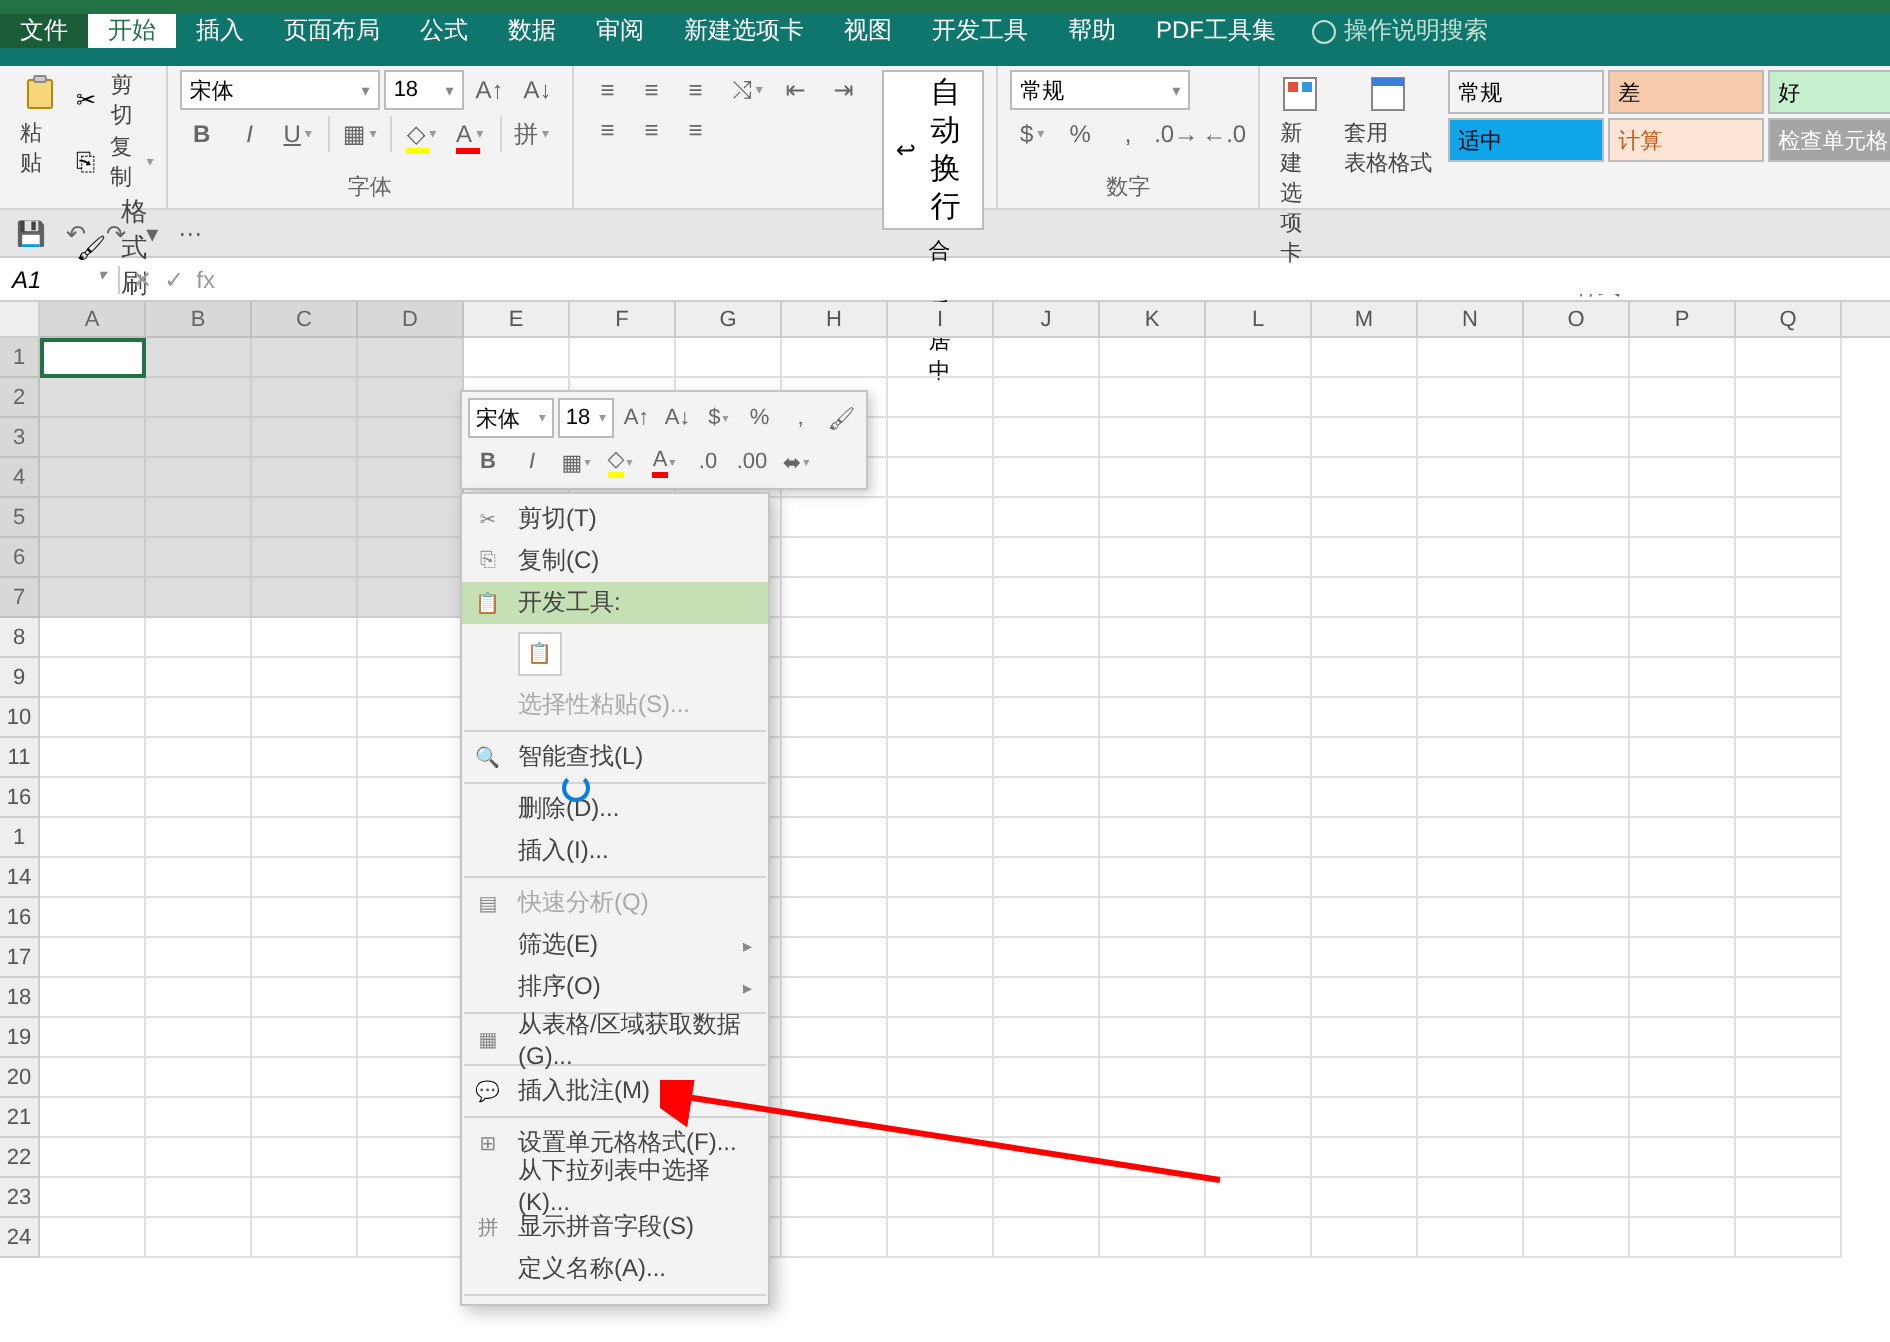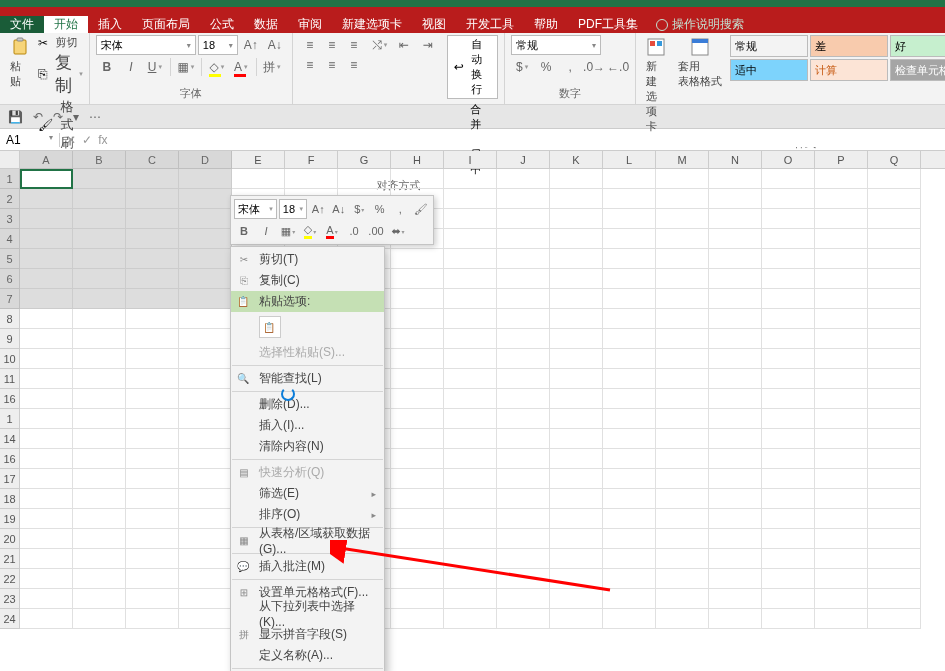--- a/index.html
+++ b/index.html
@@ -1,20 +1,20 @@
 <!DOCTYPE html>
 <html><head>
 <meta charset="utf-8">
 <style>
 * { box-sizing: border-box; margin: 0; padding: 0; font-family: "Microsoft YaHei", sans-serif; }
 body { width: 945px; height: 671px; background: #fff; font-size: 12px; overflow: hidden; position: relative; }
 
 .titlebar { height: 7px; background: #217346; }
 
-.tabs { display: flex; background: #b91c1c; height: 26px; align-items: flex-end; }
+.tabs { display: flex; background: #0f766e; height: 26px; align-items: flex-start; }
 .tab { padding: 0 10px; color: #fff; display: flex; align-items: center; cursor: pointer; font-size: 12px; }
 .tab.active { background: #fff; color: #217346; }
 .tab.file { background: #1a5c38; }
 .tell-me { display: flex; align-items: center; color: #c3e0d1; margin-left: 8px; gap: 4px; }
 .bulb { width: 12px; height: 12px; border: 1px solid #c3e0d1; border-radius: 50%; position: relative; }
 
 .ribbon { background: #f3f3f3; border-bottom: 1px solid #d4d4d4; height: 72px; display: flex; }
 .group { border-right: 1px solid #d4d4d4; padding: 2px 6px; display: flex; flex-direction: column; justify-content: space-between; height: 100%; }
 .group-label { text-align: center; font-size: 11px; color: #666; padding-bottom: 1px; }
 .group-content { flex: 1; display: flex; align-items: flex-start; gap: 4px; }
@@ -32,21 +32,21 @@
 
 .align-grid { display: grid; grid-template-columns: repeat(3, 22px); grid-template-rows: repeat(2, 20px); }
 
 .styles-gallery { display: flex; gap: 2px; }
 .style-cell { width: 78px; height: 22px; border: 1px solid #bbb; font-size: 11px; display: flex; align-items: center; padding: 0 4px; }
 
 .qat { background: #e6e6e6; height: 24px; display: flex; align-items: center; gap: 10px; padding: 0 8px; border-bottom: 1px solid #ccc; }
 .qat-btn { color: #666; cursor: pointer; font-size: 12px; }
 
 .formula-bar { height: 22px; display: flex; align-items: center; border-bottom: 1px solid #ccc; background: #fff; }
-.name-box { width: 60px; border-right: 1px solid #ccc; display: flex; padding: 0 6px; }
+.name-box { width: 60px; border-right: 1px solid #ccc; display: flex; padding: 0 6px; font-style: italic; }
 .name-box .dd { margin-left: auto; font-size: 8px; color: #888; }
 .fx-btns { display: flex; align-items: center; gap: 6px; padding: 0 6px; color: #999; }
 .fx-input { flex: 1; border: 0; outline: 0; padding: 0 6px; font-size: 12px; }
 
 .sheet { position: relative; }
 .col-headers { display: flex; height: 18px; background: #eee; border-bottom: 1px solid #ccc; }
 .corner { width: 20px; border-right: 1px solid #ccc; background: #eee; }
 .col-h { width: 53px; text-align: center; border-right: 1px solid #ccc; font-size: 11px; color: #555; line-height: 18px; }
 .rows { }
 .row { display: flex; height: 20px; }
@@ -108,21 +108,21 @@
     <div class="group-content">
       <div class="big-btn">
         <svg class="icon" viewBox="0 0 20 20">
             <rect x="4" y="3" width="12" height="14" rx="1" fill="#f7d57a" stroke="#b8860b"></rect>
             <rect x="7" y="1" width="6" height="3" rx="1" fill="#ccc" stroke="#888"></rect>
           </svg>
         <span class="lbl">粘贴</span>
       </div>
       <div style="display:flex;flex-direction:column;gap:1px;">
         <div class="small-row"><span>✂</span>&nbsp;<span style="font-size:11px;color:#444">剪切</span></div>
-        <div class="small-row"><span>⎘</span>&nbsp;<span style="font-size:17px;color:#444">复制</span>&nbsp;<span style="font-size:7px;color:#999">▾</span></div>
+        <div class="small-row"><span>⎘</span>&nbsp;<span style="font-size:11px;color:#444">复制</span>&nbsp;<span style="font-size:7px;color:#999">▾</span></div>
         <div class="small-row"><span>🖌</span>&nbsp;<span style="font-size:13px;color:#444">格式刷</span></div>
       </div>
     </div>
     <div class="group-label">剪贴板</div>
   </div>
 
   <div class="group">
     <div class="group-content" style="flex-direction:column;gap:2px;">
       <div class="small-row">
         <div class="combo" style="width:100px">
@@ -173,21 +173,21 @@
         <div class="small-btn">≡</div>
       </div>
       <div style="display:flex;flex-direction:column;gap:2px;">
         <div class="small-row">
           <div class="small-btn with-dd">⤭</div>
           <div class="small-btn">⇤</div>
           <div class="small-btn">⇥</div>
         </div>
       </div>
       <div style="display:flex;flex-direction:column;gap:2px;margin-left:4px">
-        <div class="small-row" style="border:1px solid #bbb;padding:1px 6px;background:#fff"><span>↩</span>&nbsp;<span style="font-size:11px">自动换行</span></div>
+        <div class="small-row" style="border:1px solid #bbb;padding:1px 6px;background:#fff"><span>↩</span>&nbsp;<span style="font-size:15px">自动换行</span></div>
         <div class="small-row" style="padding:1px 6px"><span>⬌</span>&nbsp;<span style="font-size:11px">合并后居中</span>&nbsp;<span style="font-size:7px;color:#999">▾</span></div>
       </div>
     </div>
     <div class="group-label">对齐方式</div>
   </div>
 
   <div class="group">
     <div class="group-content" style="flex-direction:column;gap:2px;">
       <div class="combo" style="width:90px">
           <span>常规</span>
@@ -222,21 +222,21 @@
         <span class="lbl" style="white-space:pre">套用
 表格格式</span>
       </div>
       <div style="display:flex;flex-direction:column;gap:2px;">
         <div class="styles-gallery">
           <div class="style-cell">常规</div>
           <div class="style-cell" style="background:#f8cbad">差</div>
           <div class="style-cell" style="background:#c6efce">好</div>
         </div>
         <div class="styles-gallery">
-          <div class="style-cell" style="background:#7dd3fc">适中</div>
+          <div class="style-cell" style="background:#0ea5e9">适中</div>
           <div class="style-cell" style="background:#fce4d6;color:#c65911">计算</div>
           <div class="style-cell" style="background:#a5a5a5;color:#fff">检查单元格</div>
         </div>
       </div>
     </div>
     <div class="group-label">样式</div>
   </div>
 </div>
 
 <div class="qat">
@@ -790,40 +790,37 @@
   <div class="ctx-item">
       <span class="micon">✂</span>
       <span>剪切(T)</span>
     </div>
   <div class="ctx-item">
       <span class="micon">⎘</span>
       <span>复制(C)</span>
     </div>
   <div class="ctx-item highlighted">
       <span class="micon">📋</span>
-      <span>粘贴选项:</span>
+      <span>开发工具:</span>
     </div>
   <div class="ctx-paste-opts"><span class="paste-opt">📋</span></div>
   <div class="ctx-item disabled">
       <span>选择性粘贴(S)...</span>
     </div>
   <div class="ctx-sep"></div>
   <div class="ctx-item">
       <span class="micon">🔍</span>
       <span>智能查找(L)</span>
     </div>
   <div class="ctx-sep"></div>
   <div class="ctx-item">
       <span>删除(D)...</span>
     </div>
   <div class="ctx-item">
       <span>插入(I)...</span>
-    </div>
-  <div class="ctx-item">
-      <span>清除内容(N)</span>
     </div>
   <div class="ctx-sep"></div>
   <div class="ctx-item disabled">
       <span class="micon">▤</span>
       <span>快速分析(Q)</span>
     </div>
   <div class="ctx-item">
       <span>筛选(E)</span>
       <span class="arrow">▸</span>
     </div>

